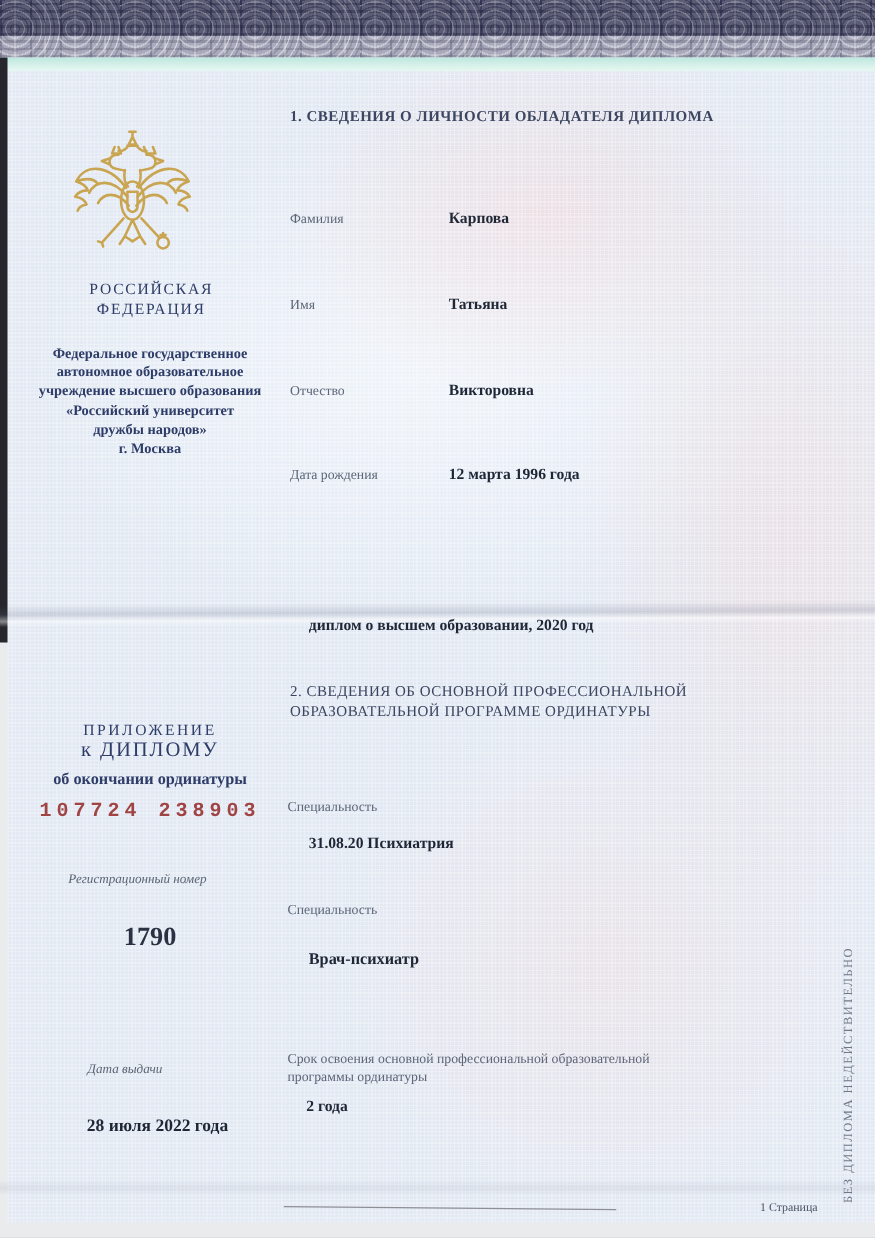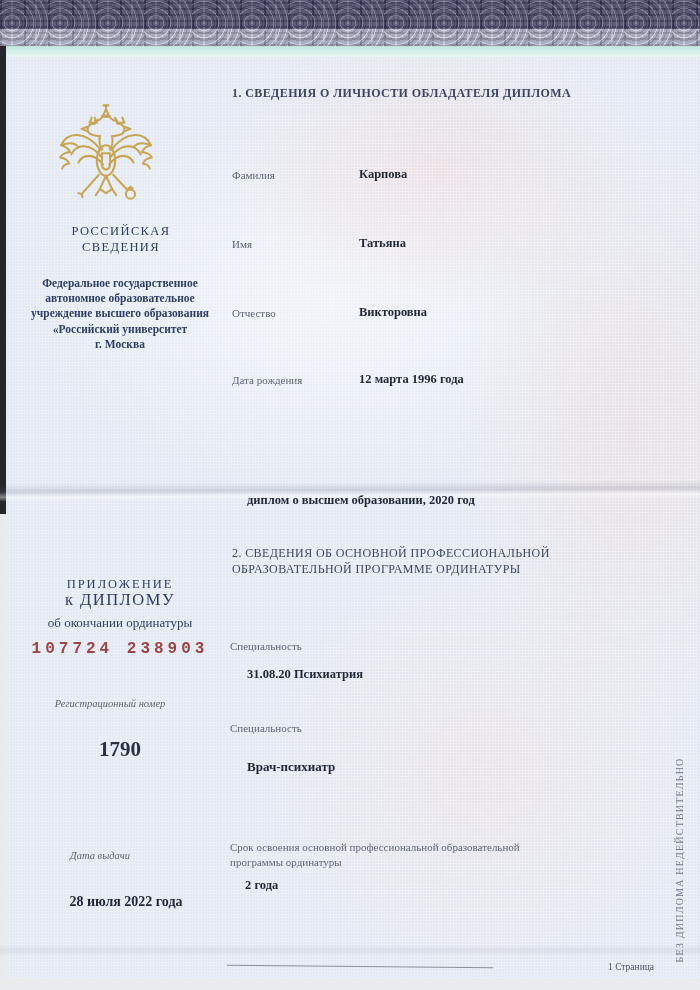--- a/index.html
+++ b/index.html
@@ -37,21 +37,21 @@
   .ctr{text-align:center;}
   .lbl{color:#5d6678;font-size:11px;}
   .val{color:#1f2736;font-weight:bold;font-size:12.5px;}
   .sec{color:#3c4660;font-size:12px;letter-spacing:.4px;line-height:1.3;}
   .ital{font-style:italic;color:#5c6472;font-size:10.5px;}
 
   .country{left:26px;top:224px;width:190px;font-size:12.5px;letter-spacing:1.4px;line-height:1.25;}
   .institution{left:12px;top:276px;width:216px;font-weight:bold;font-size:11.5px;line-height:1.32;}
   .pril1{left:20px;top:577px;width:200px;font-size:12.5px;letter-spacing:2px;}
   .pril2{left:20px;top:590px;width:200px;font-size:16.5px;letter-spacing:1.5px;}
-  .pril3{left:20px;top:615px;width:200px;font-weight:normal;font-size:13px;}
+  .pril3{left:20px;top:615px;width:200px;font-weight:bold;font-size:13px;}
   .serial{left:14px;top:640px;width:212px;font-family:"Liberation Mono",monospace;
           font-weight:bold;font-size:16px;letter-spacing:4px;color:#a04343;}
   .regl{left:10px;top:698px;width:200px;}
   .regv{left:20px;top:737px;width:200px;font-size:21px;font-weight:700;color:#2a3142;}
   .datel{left:10px;top:850px;width:180px;}
   .datev{left:26px;top:894px;width:200px;font-weight:bold;font-size:14px;color:#1f2736;}
 
   .s1{left:232px;top:86px;width:430px;font-weight:bold;}
   .frow-label{left:232px;}
   .frow-value{left:359px;}
@@ -99,28 +99,29 @@
     <path d="M92 108 h16 v22 q0 8 -8 10 q-8 -2 -8 -10 z"></path>
     <path d="M100 152 l-12 26 q12 8 12 8 q0 0 12 -8 z M88 178 l-8 12 M112 178 l8 12"></path>
     <path d="M86 150 L 52 188 M52 188 l-6 -2 m6 2 l2 6"></path>
     <path d="M114 150 L 142 180"></path>
     <circle cx="148" cy="188" r="9"></circle>
     <path d="M148 179 v-6 M144 176 h8"></path>
   </svg>
 
   <div class="abs ctr country">
     <div>РОССИЙСКАЯ</div>
-    <div>СВЕДЕНИЯ</div>
+    <div>ФЕДЕРАЦИЯ</div>
   </div>
 
   <div class="abs ctr institution">
     <div>Федеральное государственное</div>
     <div>автономное образовательное</div>
     <div>учреждение высшего образования</div>
     <div>«Российский университет</div>
+    <div>дружбы народов»</div>
     <div>г. Москва</div>
   </div>
 
   <div class="abs ctr pril1">ПРИЛОЖЕНИЕ</div>
   <div class="abs ctr pril2">к ДИПЛОМУ</div>
   <div class="abs ctr pril3">об окончании ординатуры</div>
   <div class="abs ctr serial">107724 238903</div>
 
   <div class="abs ctr ital regl">Регистрационный номер</div>
   <div class="abs ctr regv">1790</div>

